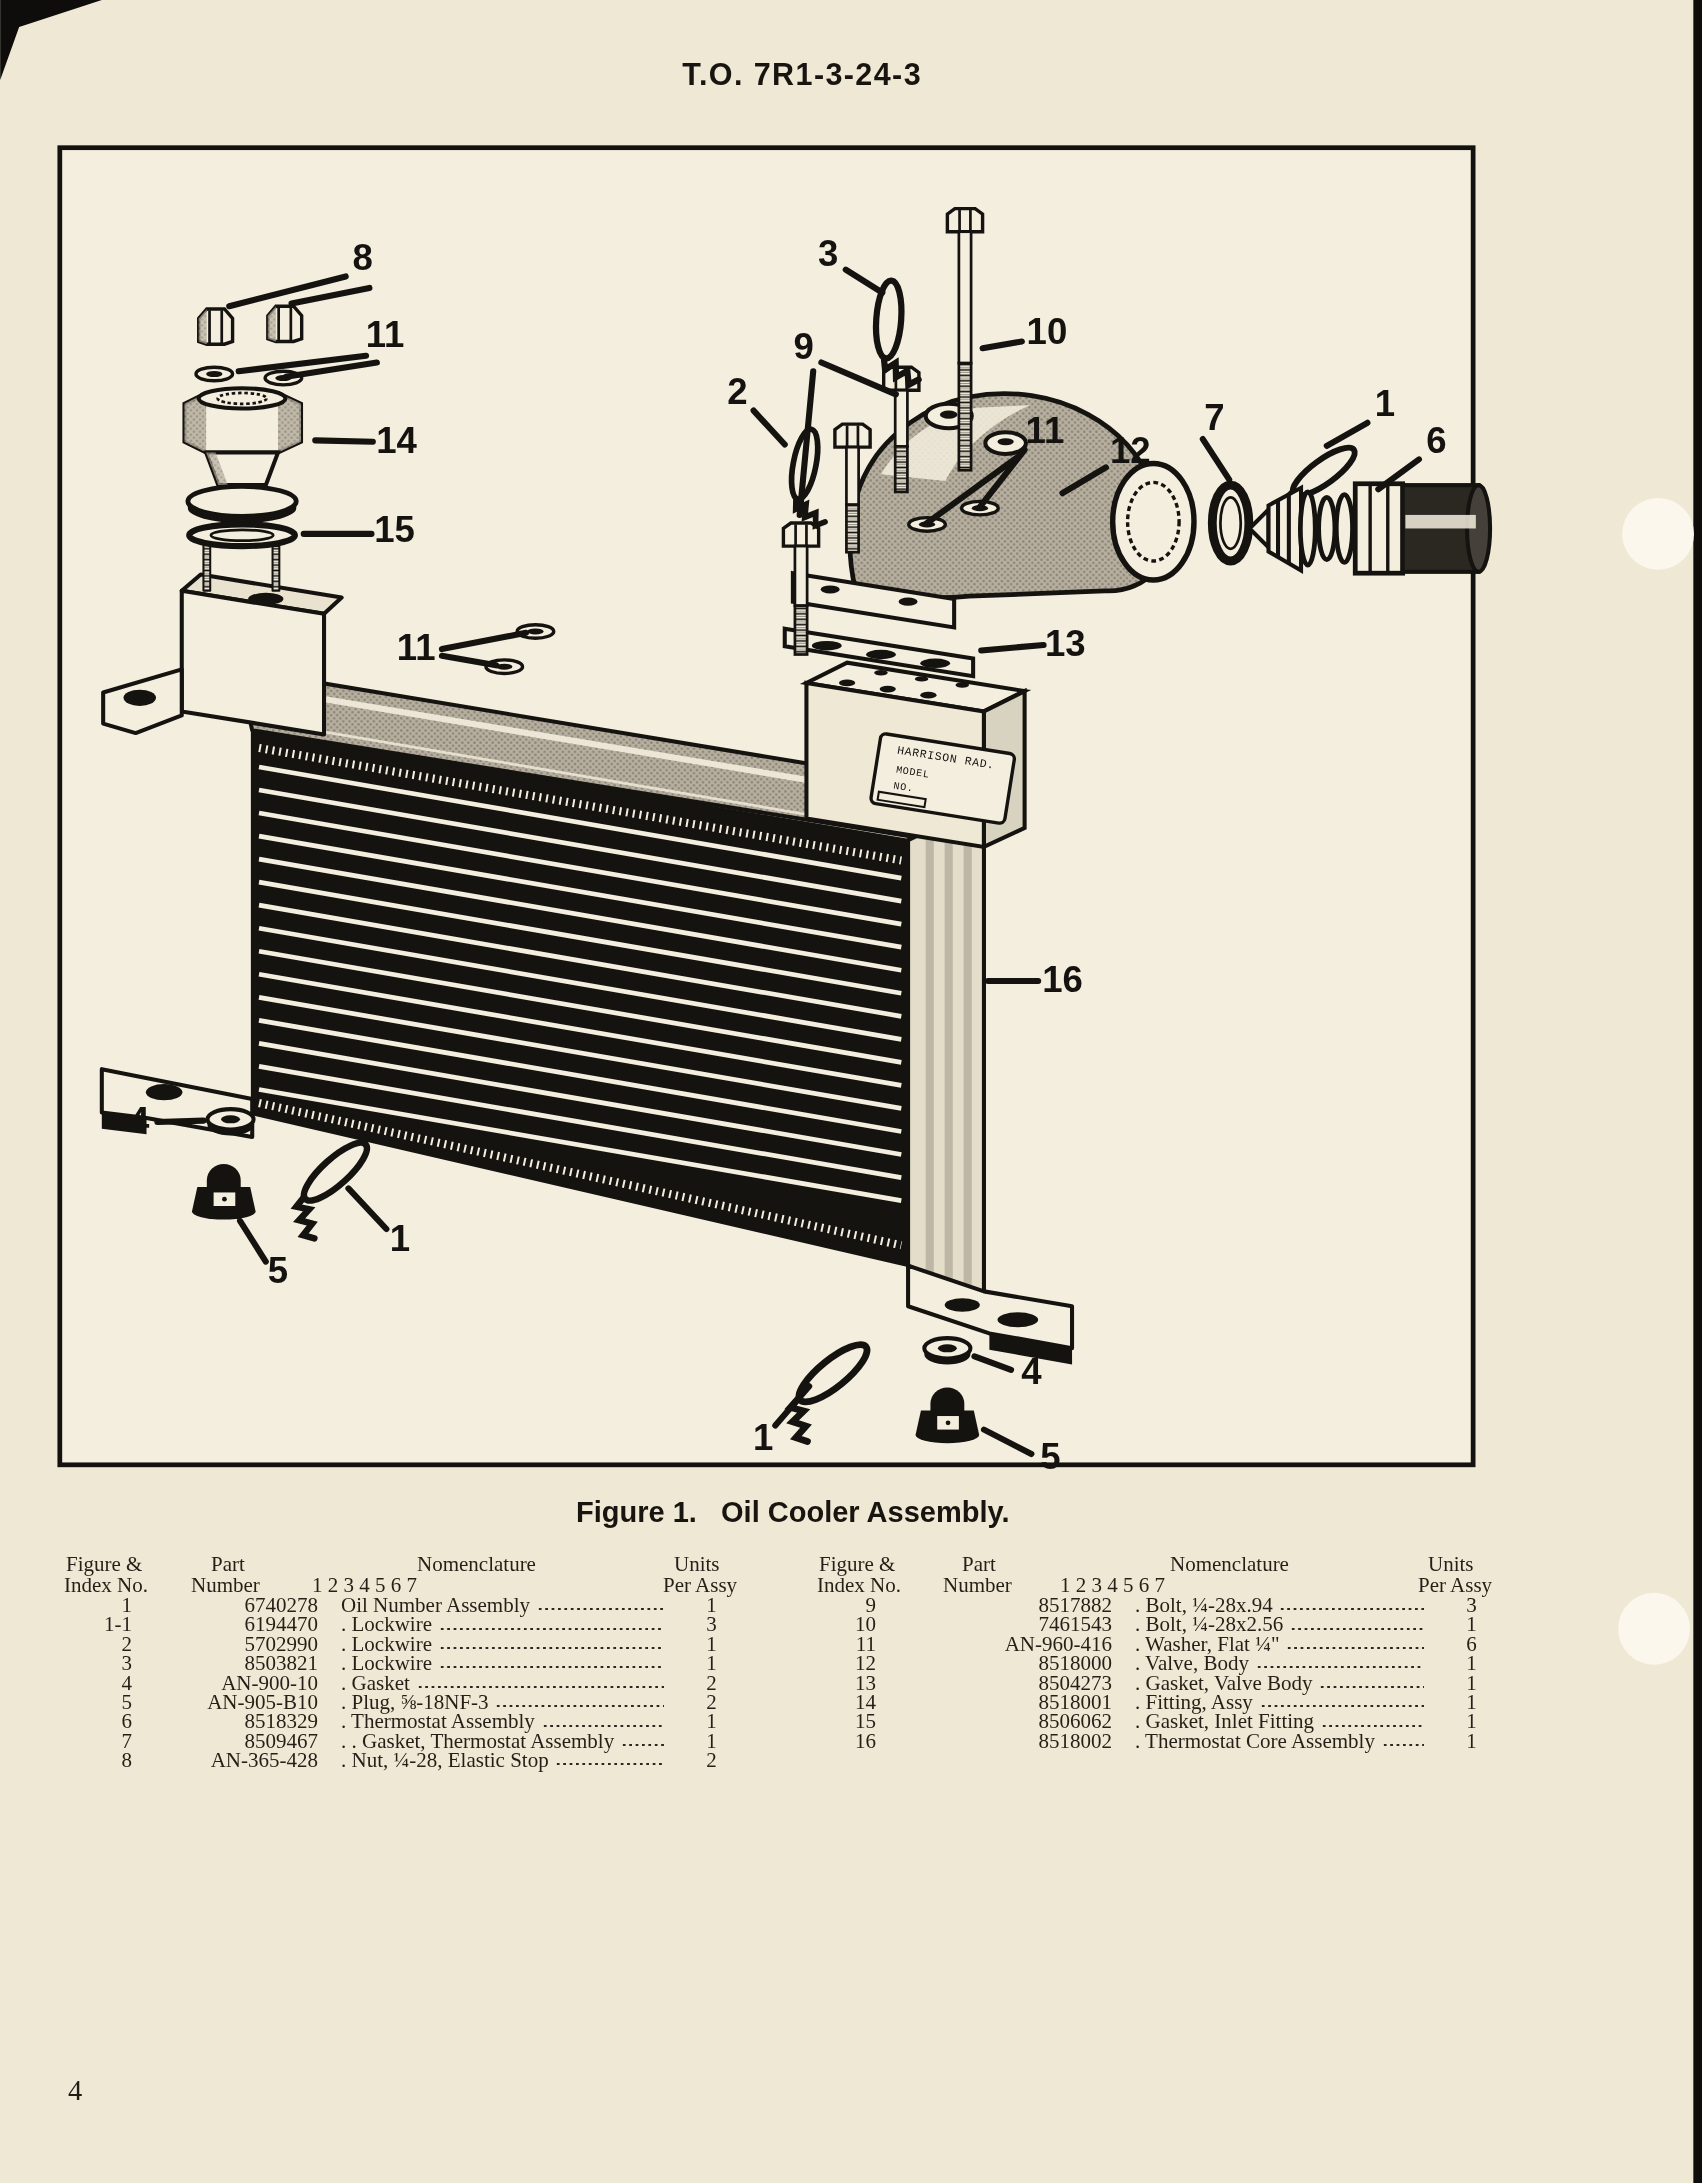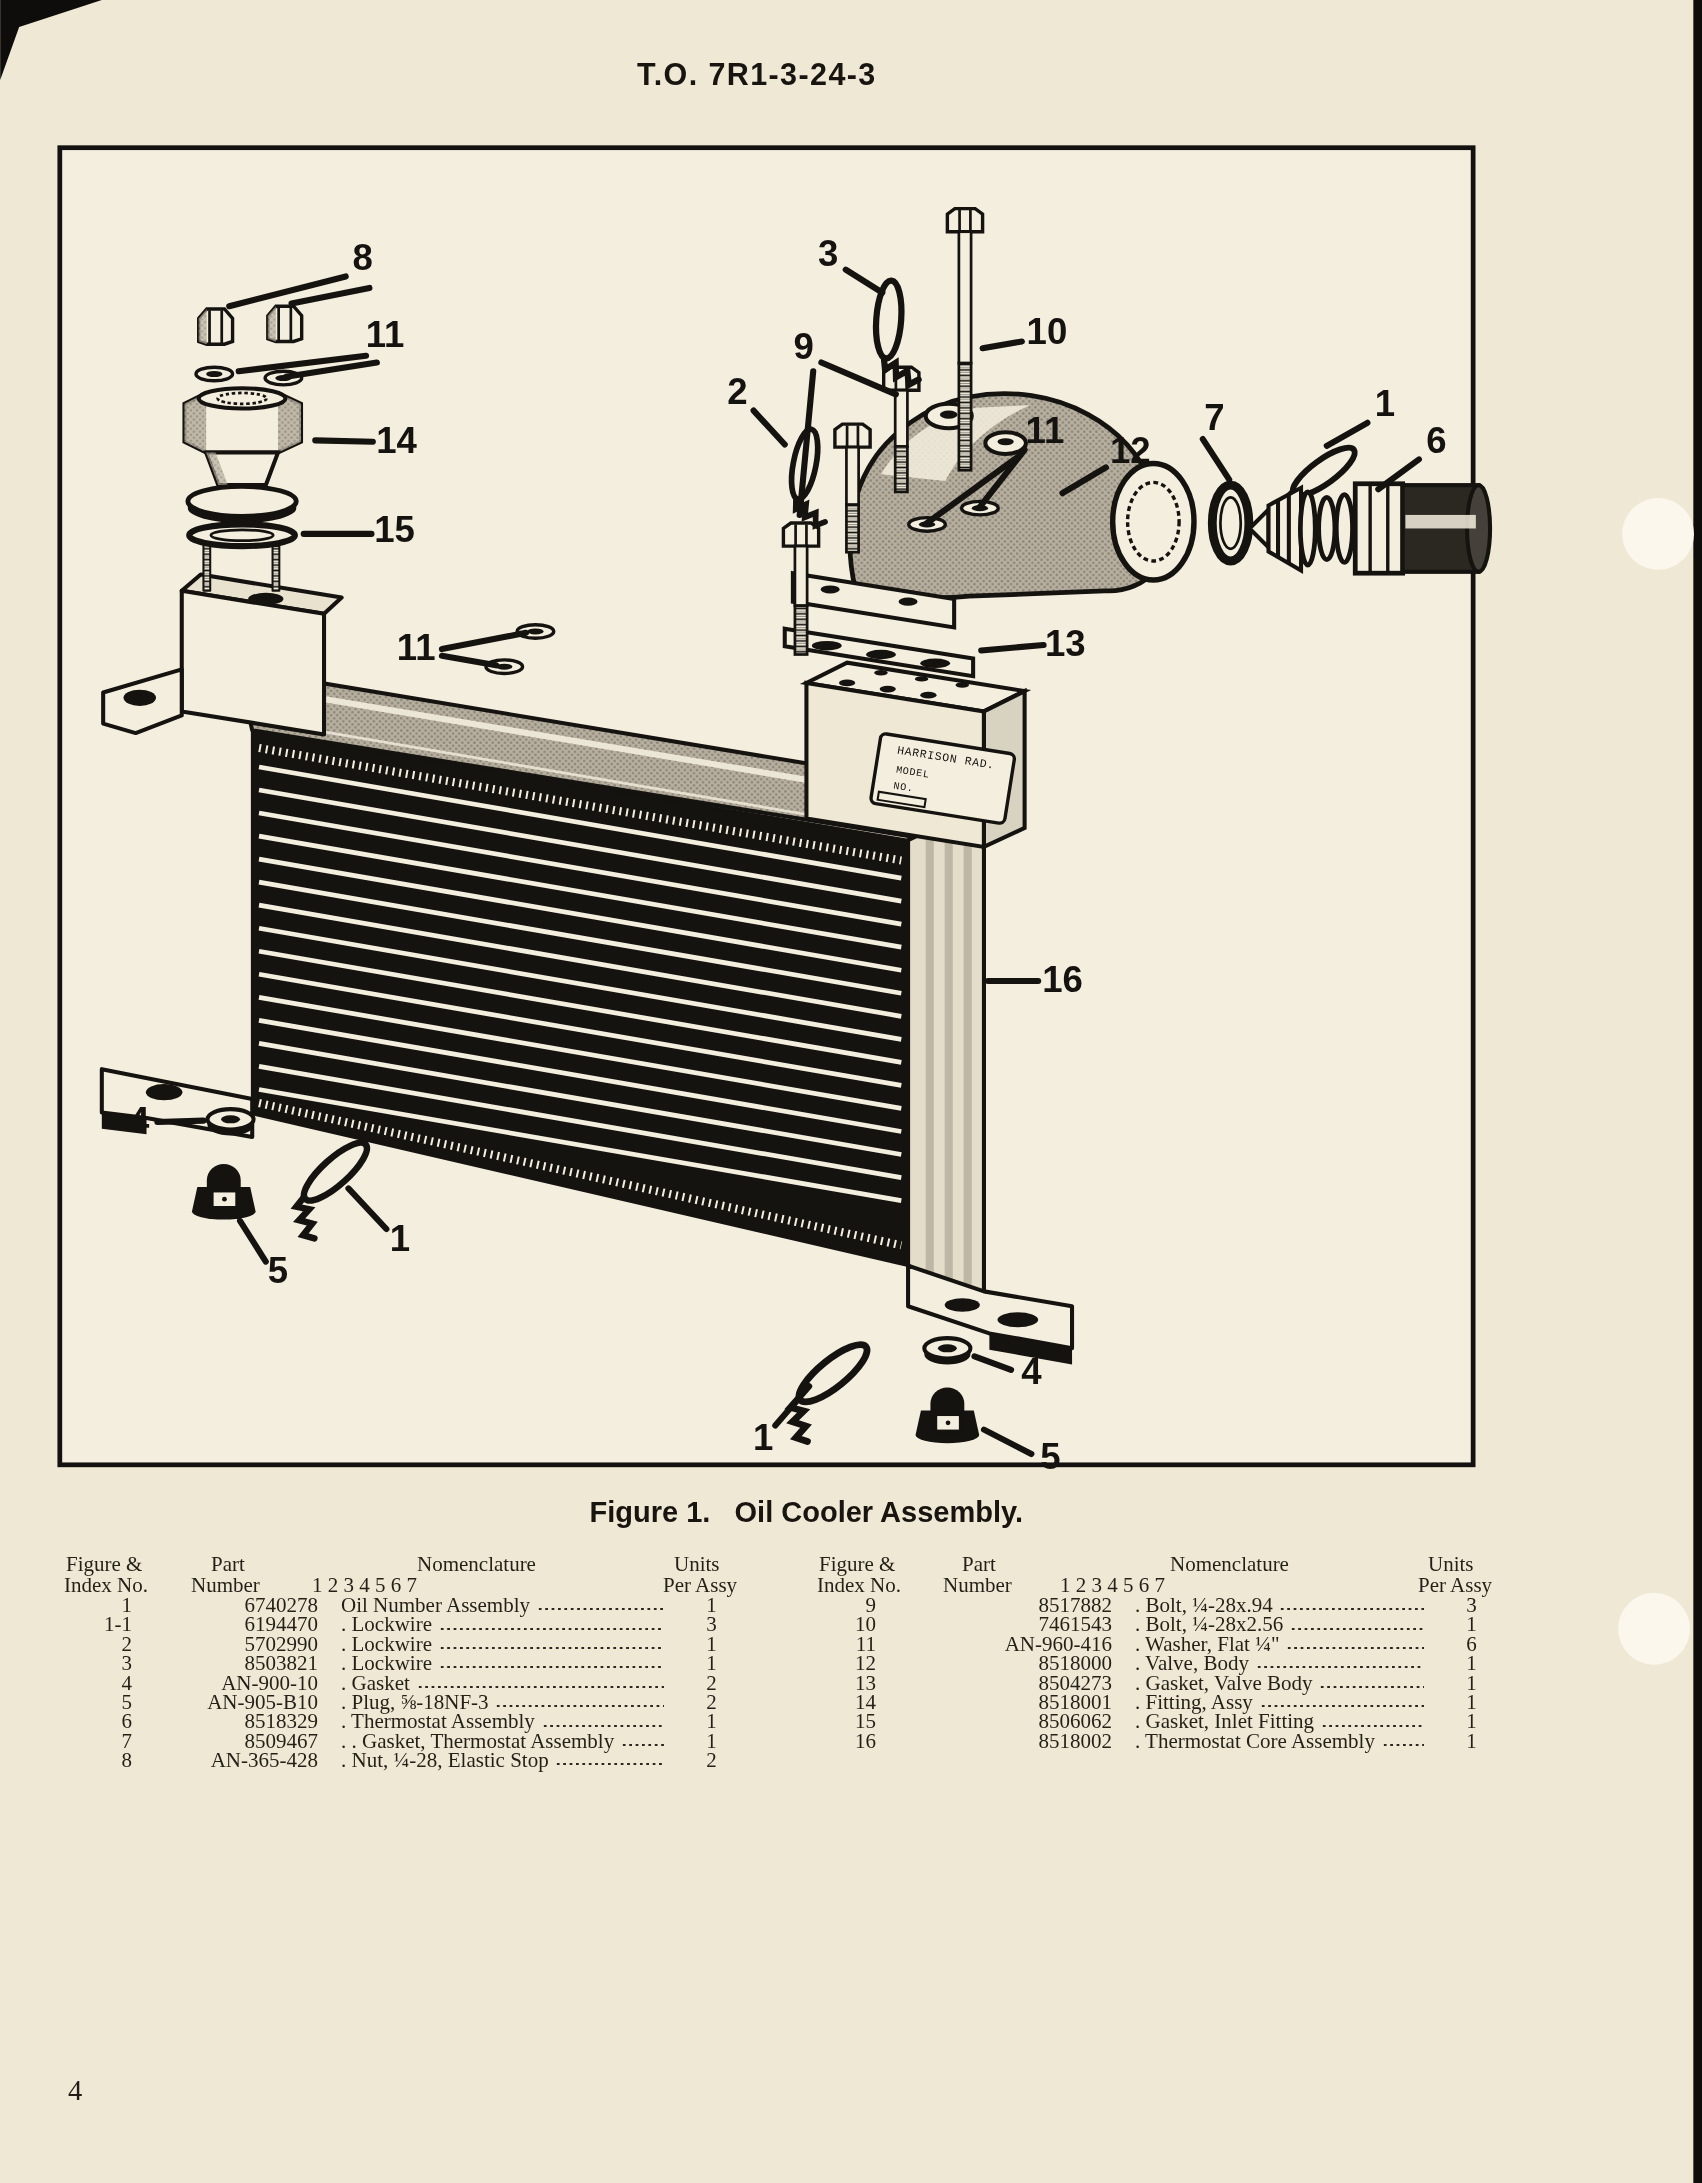--- a/index.html
+++ b/index.html
@@ -10,27 +10,27 @@
     color:#211d16;
     position:relative;
     overflow:hidden;
   }
   #page{position:absolute;inset:0;}
   #art{position:absolute;left:0;top:0;width:1703px;height:2183px;}
   .txt-layer{position:absolute;inset:0;pointer-events:none;}
   .to-header{
     position:absolute;left:637px;top:57px;width:285px;
     font-family:"Liberation Sans", sans-serif;font-weight:700;
-    font-size:30.5px;letter-spacing:1.4px;text-align:left;color:#181510;
+    font-size:30.5px;letter-spacing:1.4px;text-align:right;color:#181510;
     white-space:pre;
   }
   .caption{
     position:absolute;left:576px;top:1496px;width:447px;
     font-family:"Liberation Sans", sans-serif;font-weight:700;
-    font-size:29px;text-align:right;color:#181510;white-space:pre;
+    font-size:29px;text-align:left;color:#181510;white-space:pre;
   }
   .pagenum{
     position:absolute;left:68px;top:2075px;
     font-size:28.5px;color:#211d16;
   }
   .thead{position:absolute;font-size:21px;color:#241f17;white-space:pre;}
   .tblock{
     position:absolute;top:1596px;display:grid;
     font-size:21px;line-height:19.4px;color:#241f17;
   }

